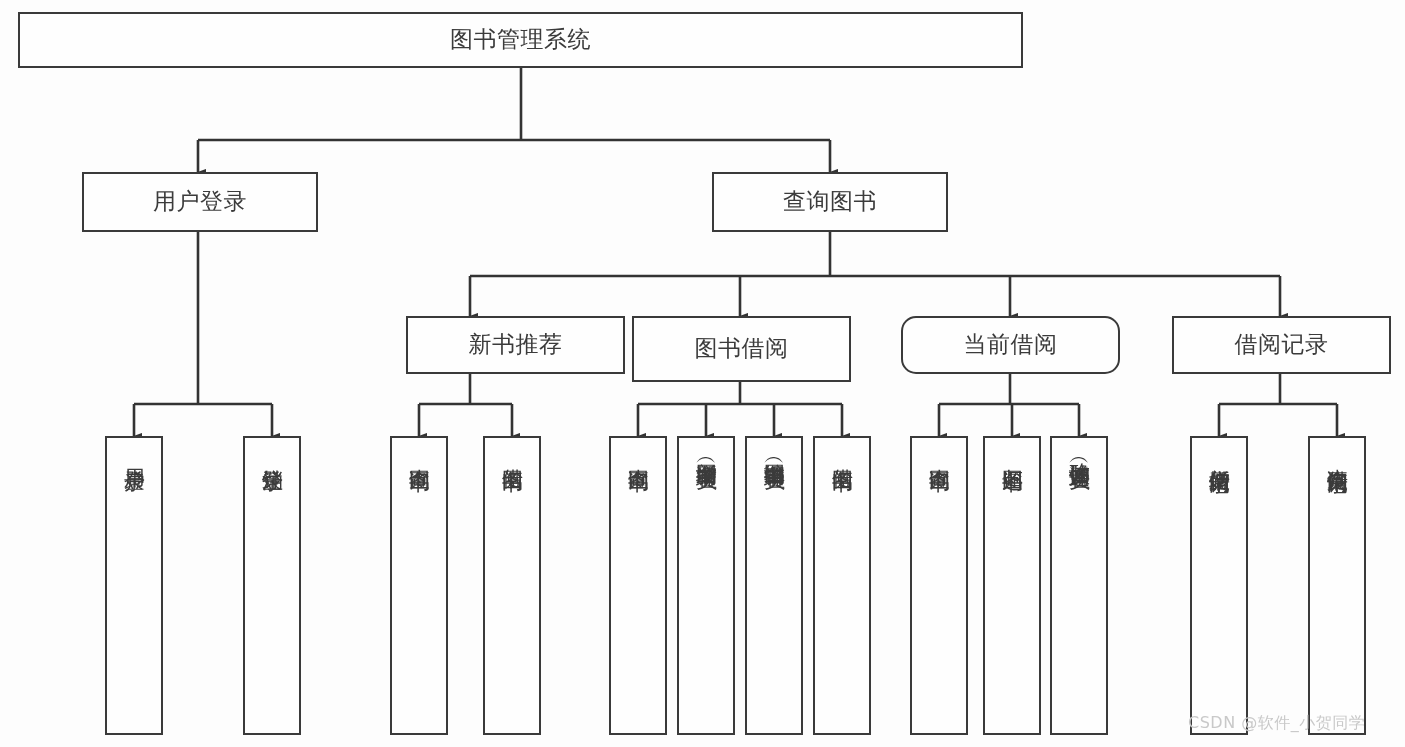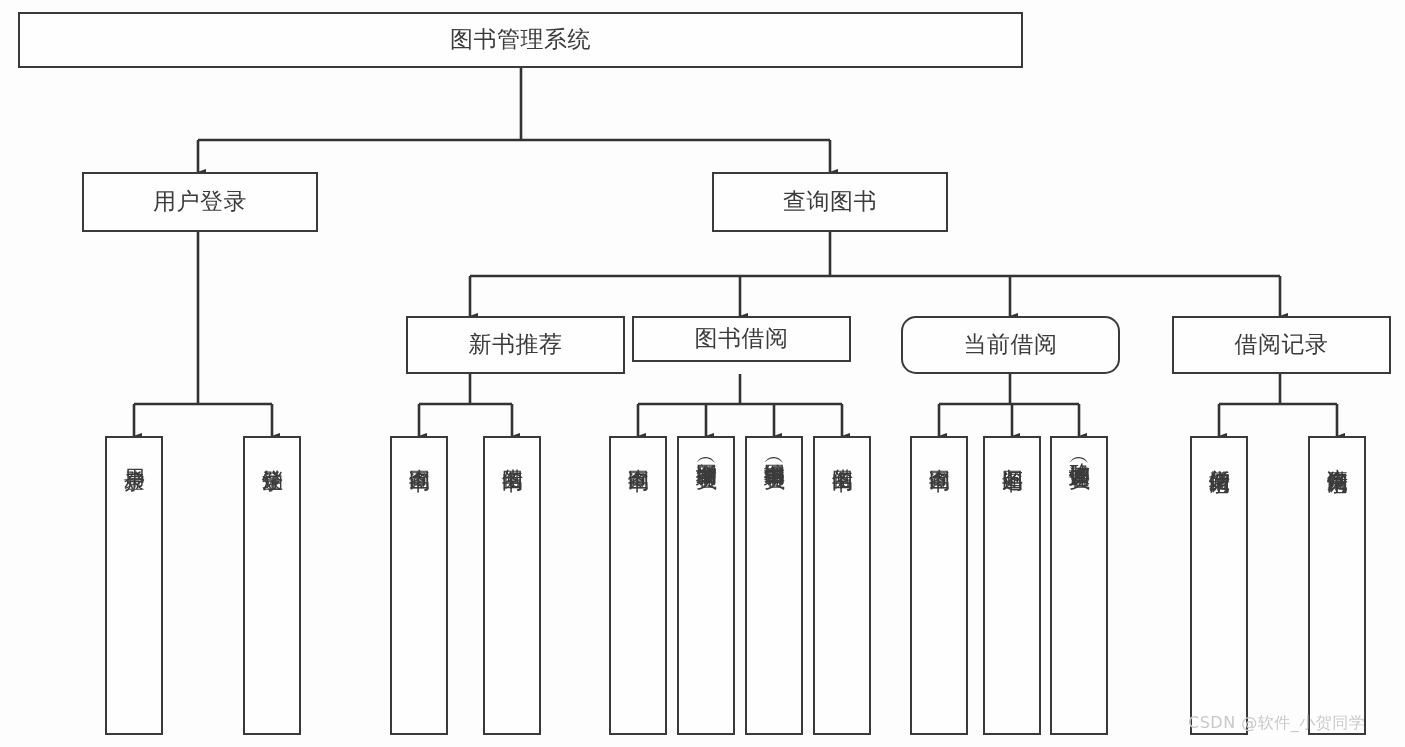--- a/index.html
+++ b/index.html
@@ -128,21 +128,21 @@
   </div>
 
   <div class="node-box" style="left:712px; top:172px; width:236px; height:60px;">
     <span class="node-label-h">查询图书</span>
   </div>
 
   <div class="node-box" style="left:361px; top:316px; width:219px; height:58px;margin-left:45px;">
     <span class="node-label-h">新书推荐</span>
   </div>
 
-  <div class="node-box" style="left:632px; top:316px; width:219px; height:46px;">
+  <div class="node-box" style="left:632px; top:316px; width:219px; height:66px;">
     <span class="node-label-h">图书借阅</span>
   </div>
 
   <div class="node-box" style="left:901px; top:316px; width:219px; height:58px;border-radius:15px;">
     <span class="node-label-h">当前借阅</span>
   </div>
 
   <div class="node-box" style="left:1172px; top:316px; width:219px; height:58px;">
     <span class="node-label-h">借阅记录</span>
   </div>

